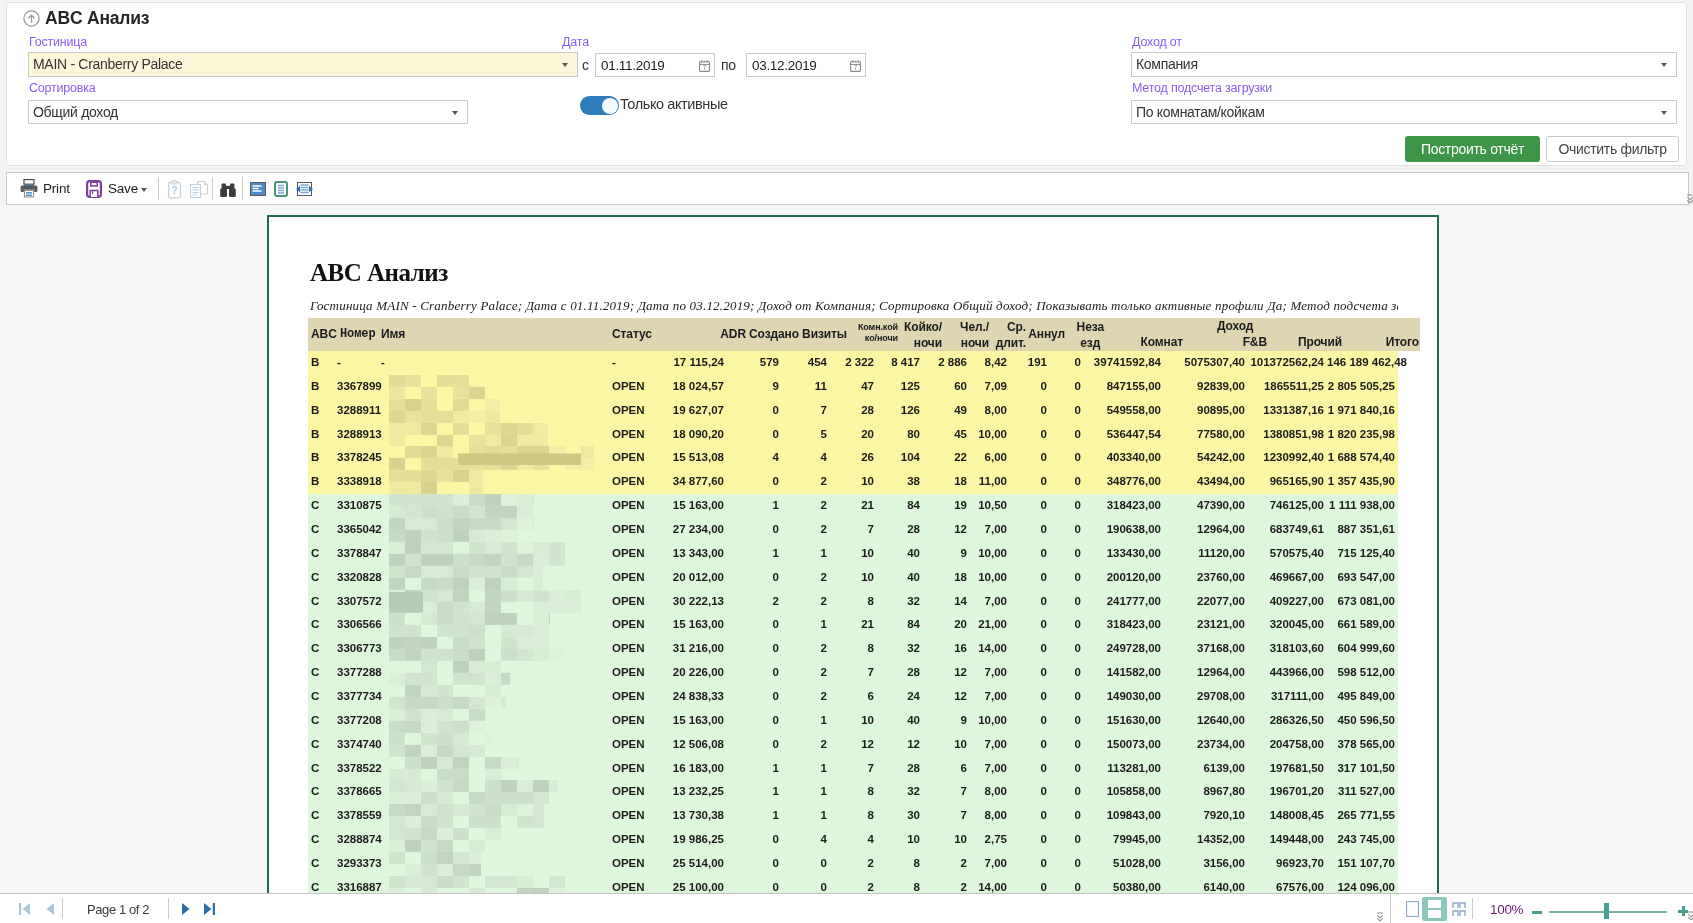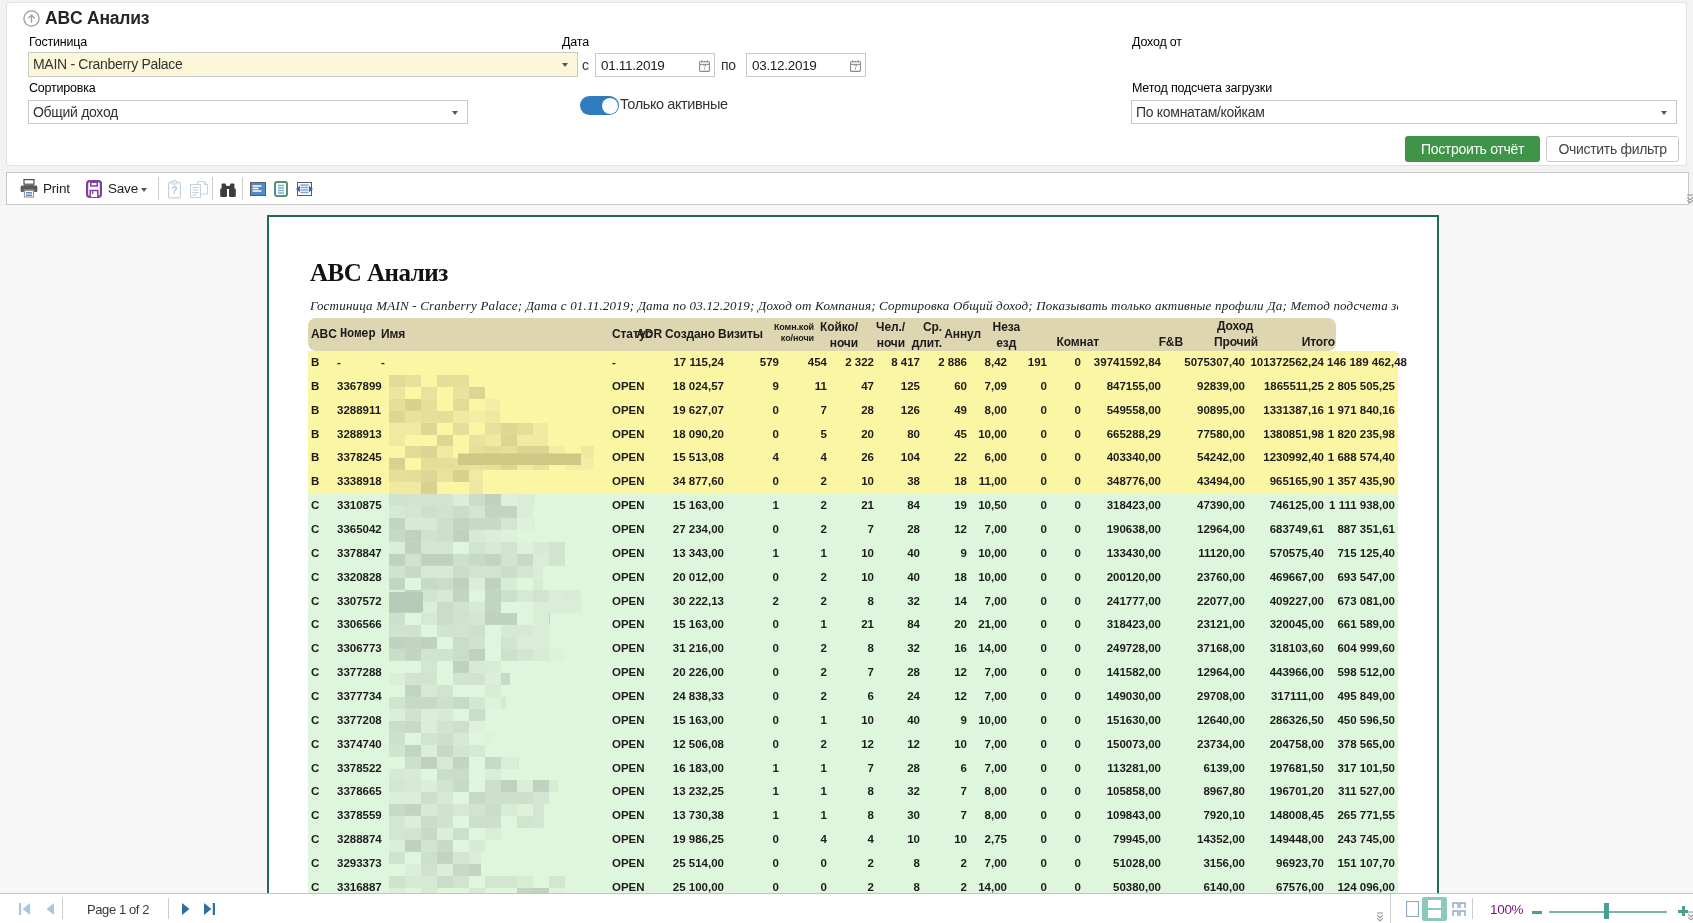--- a/index.html
+++ b/index.html
@@ -1,41 +1,41 @@
 <!DOCTYPE html>
 <html><head><meta charset="utf-8"><title>ABC</title>
 <style>
 *{margin:0;padding:0;box-sizing:border-box;}
 html,body{width:1693px;height:923px;overflow:hidden;background:#f3f3f3;}
 #app{position:relative;width:1693px;height:923px;font-family:"Liberation Sans",sans-serif;overflow:hidden;}
 .abs{position:absolute;}
 
 #card{left:6px;top:2px;width:1681px;height:164px;background:#fff;border:1px solid #e2e2e2;border-radius:3px;}
 #h1{left:45px;top:8px;font-size:17.5px;font-weight:bold;color:#252525;letter-spacing:-0.2px;}
-.lbl{font-size:12.5px;color:#000000;letter-spacing:-0.2px;}
+.lbl{font-size:12.5px;color:#8b5cf6;letter-spacing:-0.2px;}
 .sel{background:#fff;border:1px solid #c9c9c9;font-size:14px;color:#333;line-height:23px;padding-left:4px;white-space:nowrap;letter-spacing:-0.3px;}
 .arr{position:absolute;right:9px;top:10.5px;width:0;height:0;border-left:3.5px solid transparent;border-right:3.5px solid transparent;border-top:4.5px solid #555;}
 .inp{background:#fff;border:1px solid #c9c9c9;font-size:13.5px;color:#222;line-height:23px;padding-left:5px;letter-spacing:-0.3px;}
 .txt{font-size:14px;color:#333;letter-spacing:-0.3px;}
 #btn-g{left:1405px;top:136px;width:135px;height:26px;background:#3e9447;border-radius:3px;color:#fff;font-size:14px;letter-spacing:-0.3px;text-align:center;line-height:26px;}
 #btn-w{left:1546px;top:136px;width:133px;height:26px;background:#fff;border:1px solid #c9c9c9;border-radius:3px;color:#444;font-size:14px;letter-spacing:-0.3px;text-align:center;line-height:24px;}
 #tgl{left:580px;top:96px;width:39px;height:19px;background:#2e7cbb;border-radius:10px;}
 #tgl .knob{position:absolute;right:1.5px;top:1.5px;width:16px;height:16px;background:#f7fbfe;border-radius:50%;}
 
 #tbar{left:6px;top:172px;width:1683px;height:33px;background:#fff;border:1px solid #c8c8c8;}
 #tbar .vsep{position:absolute;top:4px;width:1px;height:23px;background:#ccc;}
 .tico{position:absolute;}
 .tlab{position:absolute;font-size:13.5px;color:#222;top:8px;letter-spacing:-0.2px;}
 
 #view{left:0;top:206px;width:1693px;height:687px;background:#f7f7f7;}
 #page{position:absolute;left:267px;top:9px;width:1172px;height:678px;background:#fff;border:2px solid #20685a;border-bottom:none;overflow:hidden;}
 #rtitle{left:41px;top:42px;font-family:"Liberation Serif",serif;font-size:25px;font-weight:bold;color:#111;letter-spacing:-0.5px;}
 #rsub{left:41px;top:81px;width:1088px;font-family:"Liberation Serif",serif;font-style:italic;font-size:13px;letter-spacing:0.2px;color:#222;white-space:nowrap;overflow:hidden;}
 #tbl{left:39px;top:101px;width:1090px;}
-#thead{position:relative;width:1028px;height:33px;background:#ddd6b1;border-radius:8px;}
+#thead{position:relative;width:1112px;height:33px;background:#ddd6b1;}
 .hs{position:absolute;font-size:12px;font-weight:bold;color:#1c1c1c;white-space:nowrap;letter-spacing:-0.1px;}
 table{border-collapse:collapse;table-layout:fixed;width:1090px;}
 td{font-size:11.5px;font-weight:bold;color:#1c1c1c;text-align:right;padding:0 3px 2px 0;white-space:nowrap;overflow:visible;}
 td.l{text-align:left;padding:0 0 2px 3px;}
 td.s4{padding-left:4px;}
 tr{height:23.86px;}
 tr.rb{background:#faf6a3;}
 tr.rc{background:#def7dc;}
 .mz{position:relative;height:23.86px;margin-left:8px;margin-bottom:-2px;overflow:hidden;}
 .mz svg{display:block;}
@@ -84,20 +84,21 @@
         <text x="5.5" y="10" text-anchor="middle" font-size="6.5" fill="#8a8a8a" font-family="Liberation Sans">7</text>
       </svg>
 </div>
 
 <div class="abs" id="tgl">
       <span class="knob"></span>
     </div>
 <div class="abs txt" style="left:620px;top:96px;font-size:14.5px;letter-spacing:-0.4px;">Только активные</div>
 
 <div class="abs lbl" style="left:1132px;top:35px">Доход от</div>
+<div class="abs sel" style="left:1131px;top:51.5px;width:546px;height:25.5px;">Компания<i class="arr"></i></div>
 <div class="abs lbl" style="left:1132px;top:80.5px">Метод подсчета загрузки</div>
 <div class="abs sel" style="left:1131px;top:99.5px;width:546px;height:24.5px;">По комнатам/койкам<i class="arr" style="top:10px"></i></div>
 
 <div class="abs" id="btn-g">Построить отчёт</div>
 <div class="abs" id="btn-w">Очистить фильтр</div>
 
 <div class="abs" id="tbar">
  <svg class="tico" style="left:13px;top:6px" width="18" height="19" viewBox="0 0 18 19">
   <rect x="4" y="0.6" width="10" height="4.6" fill="#fff" stroke="#4d4d4d" stroke-width="1.2"></rect>
   <rect x="4" y="5.8" width="10" height="1.4" fill="#3a7fc0"></rect>
@@ -314,21 +315,21 @@
                 <td class="l s4">OPEN</td>
                 <td>18 090,20</td>
                 <td>0</td>
                 <td>5</td>
                 <td>20</td>
                 <td>80</td>
                 <td>45</td>
                 <td>10,00</td>
                 <td>0</td>
                 <td>0</td>
-                <td>665288,29</td>
+                <td>536447,54</td>
                 <td>77580,00</td>
                 <td>1380851,98</td>
                 <td>1 820 235,98</td>
               </tr>
 <tr class="rb">
                 <td class="l">B</td>
                 <td class="l">3378245</td>
                 <td class="l">
                   <div class="mz" style="width:205px">
                     <svg width="205" height="23.9" viewBox="0 0 205 23.9">

